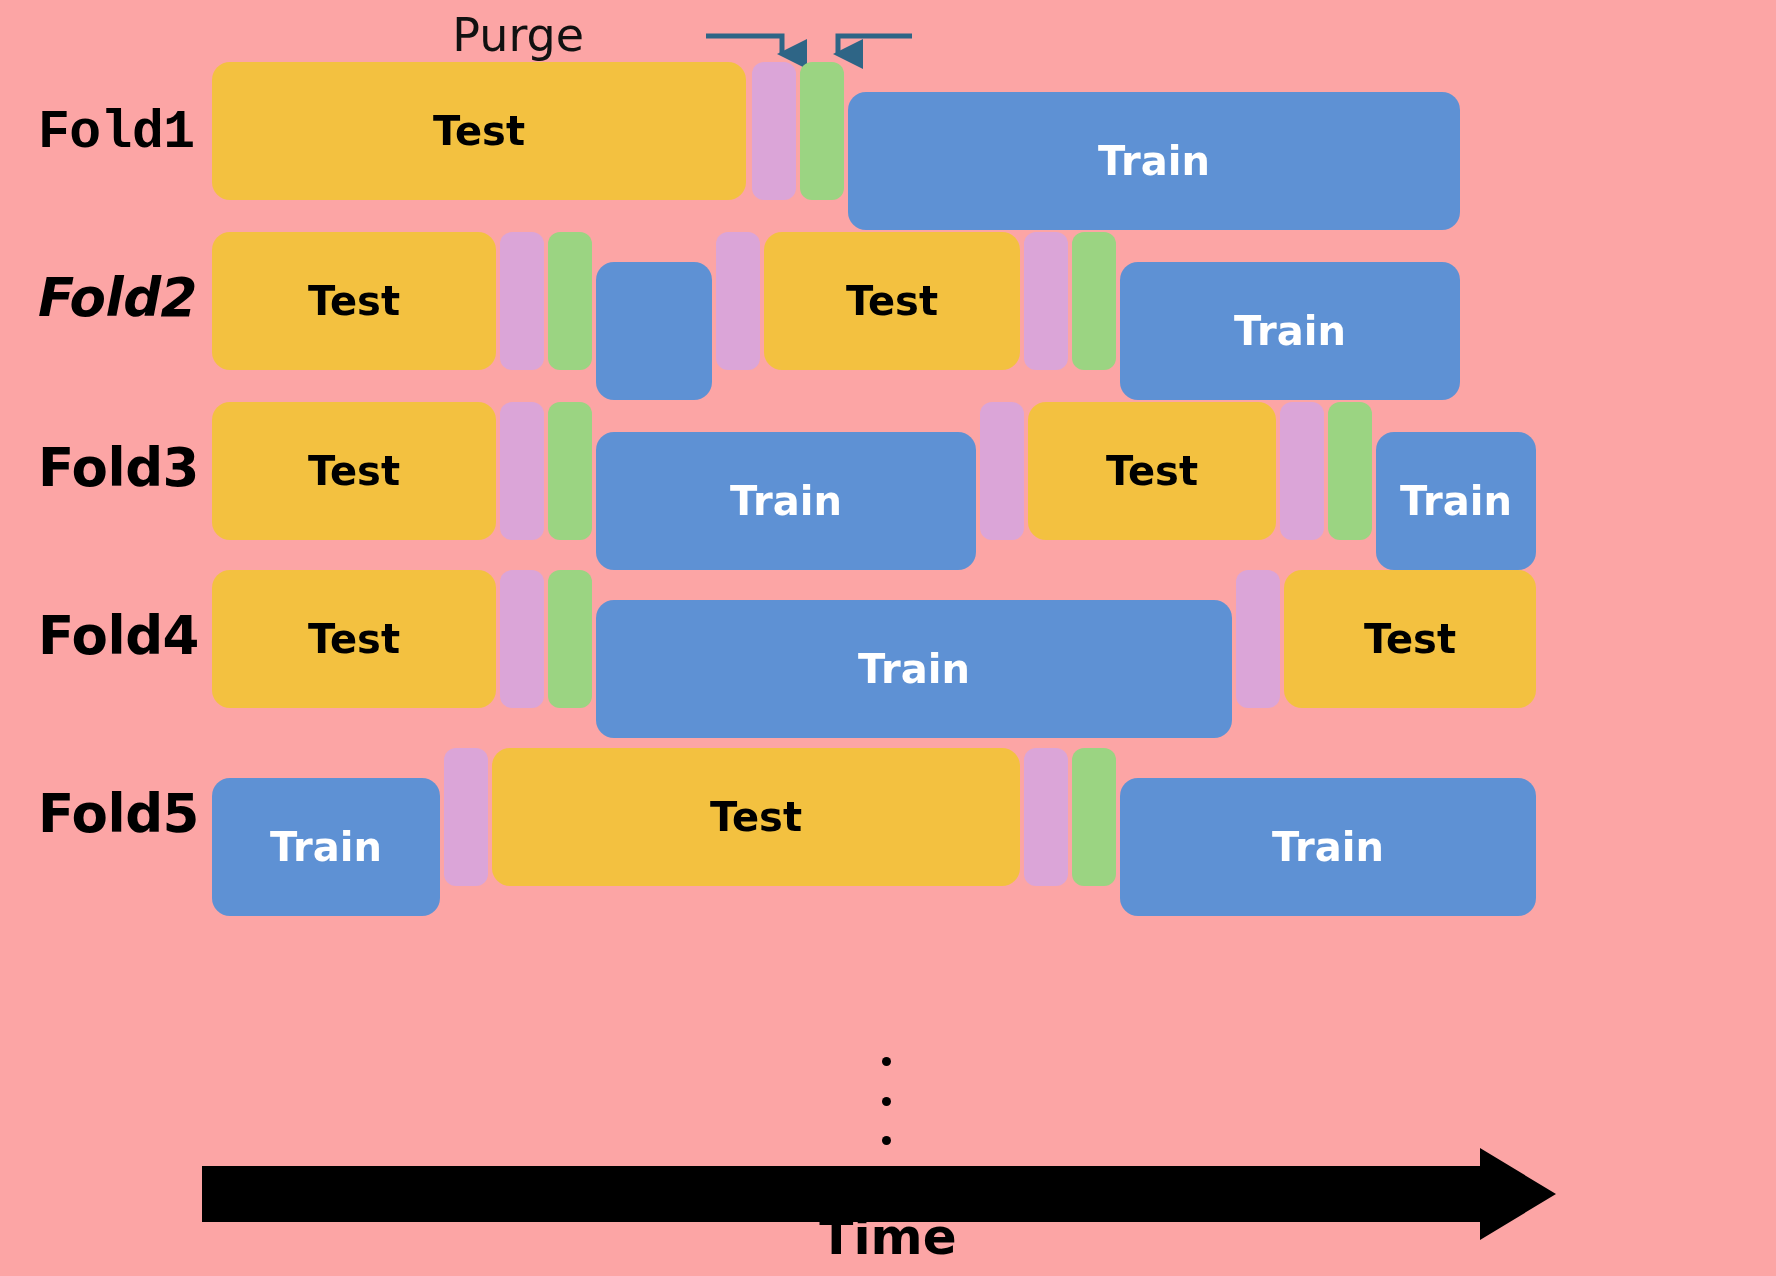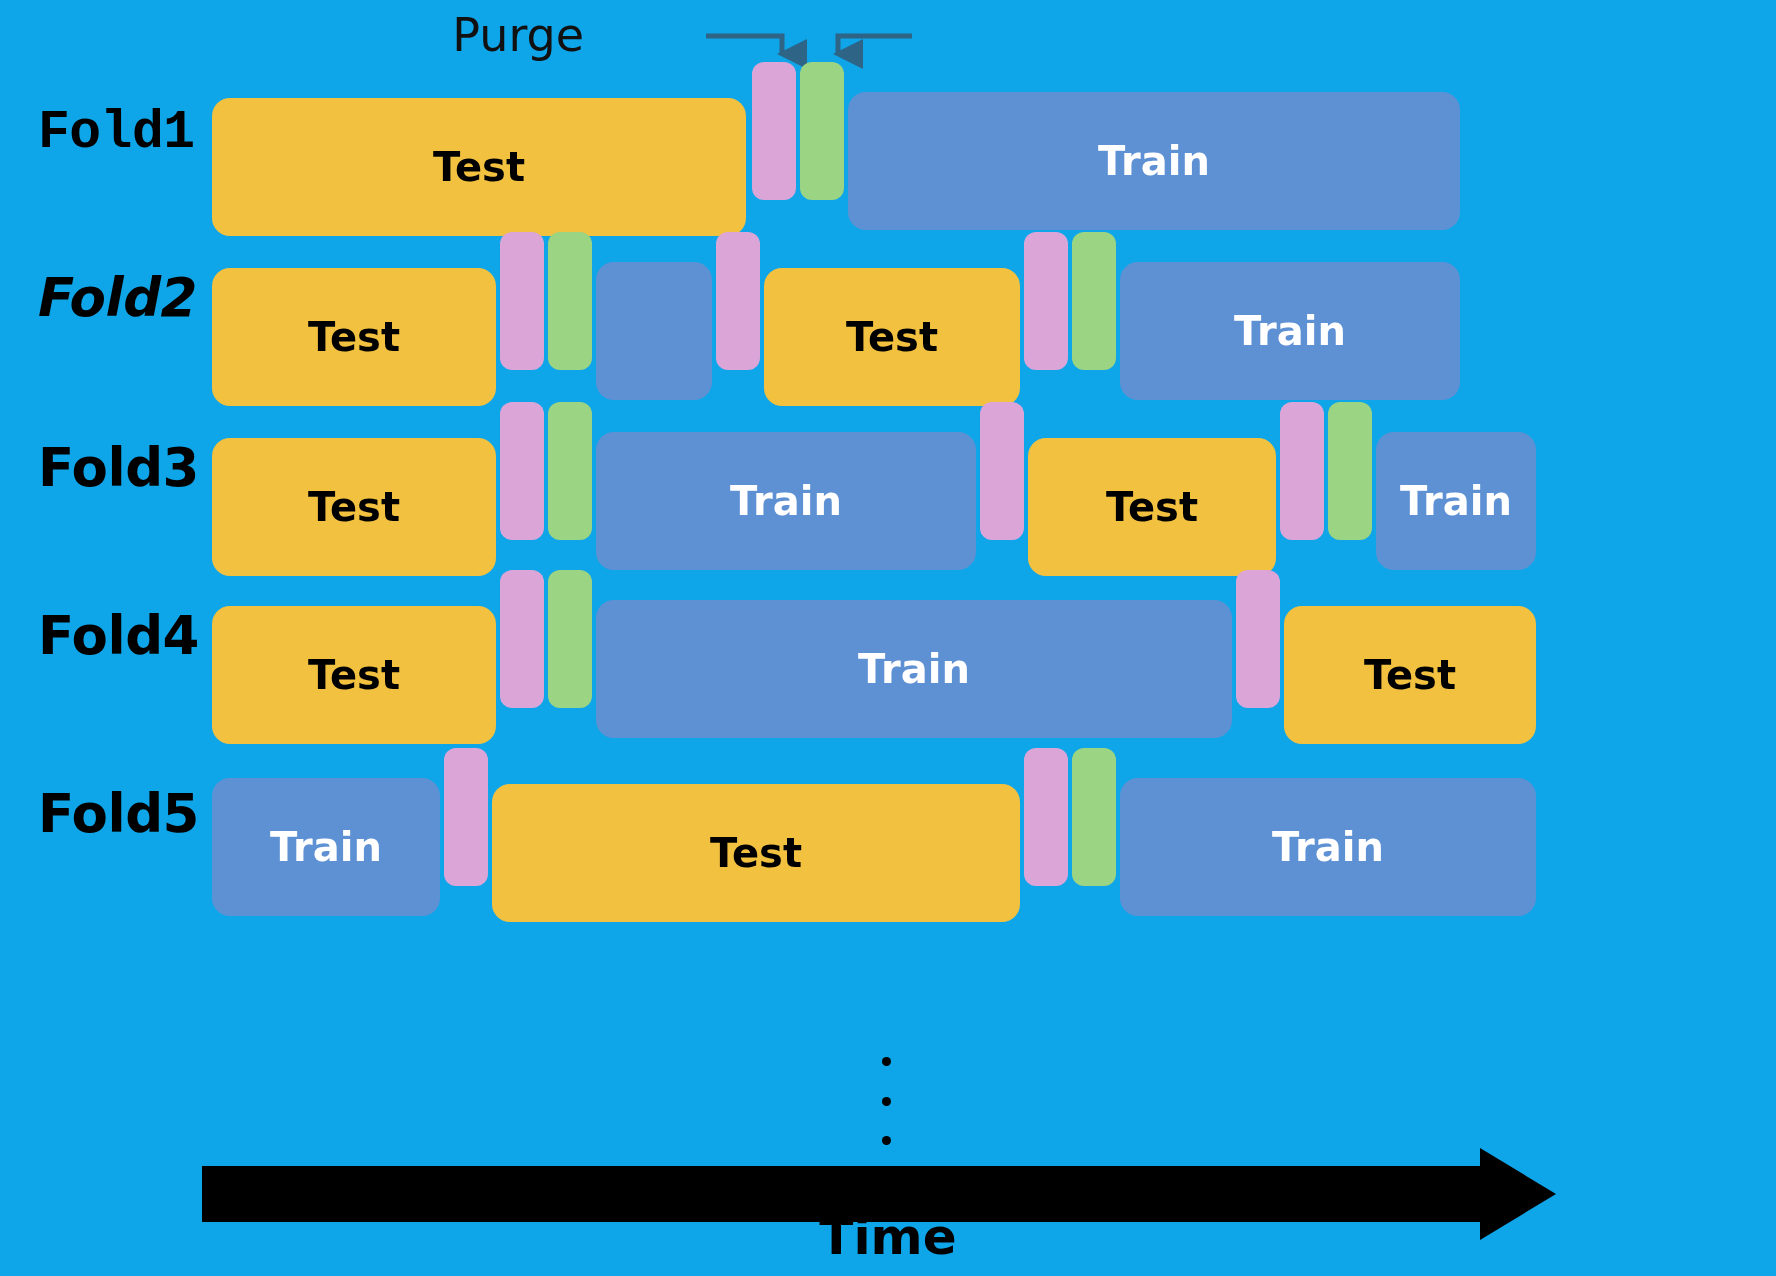--- a/index.html
+++ b/index.html
@@ -8,21 +8,21 @@
     padding: 0;
     background: #ffffff;
   }
   body {
     font-family: "DejaVu Sans", "Liberation Sans", sans-serif;
   }
   #canvas {
     position: relative;
     width: 1776px;
     height: 1276px;
-    background: #0ea5e9;
+    background: #fca5a5;
     overflow: hidden;
   }
 
   
   .fold-label {
     position: absolute;
     font-family: "DejaVu Sans", "Liberation Sans", sans-serif;
     font-weight: bold;
     font-size: 53px;
     color: #000000;
@@ -42,21 +42,21 @@
   }
   .seg-label {
     font-family: "DejaVu Sans", "Liberation Sans", sans-serif;
     font-weight: bold;
     font-size: 40px;
     line-height: 1;
     white-space: nowrap;
     pointer-events: none;
   }
   .seg.train  { background: #5E91D4; margin-top: 30px; }
-  .seg.test   { background: #F3C140; margin-top: 36px; }
+  .seg.test   { background: #F3C140; }
   .seg.purge  { background: #DBA5D8; border-radius: 12px; }
   .seg.embargo{ background: #9BD482; border-radius: 12px; }
   .seg.train > .seg-label  { color: #ffffff; }
   .seg.test  > .seg-label  { color: #000000; }
 
   
   .anno-text {
     position: absolute;
     font-family: "DejaVu Sans", "Liberation Sans", sans-serif;
     font-weight: normal;

